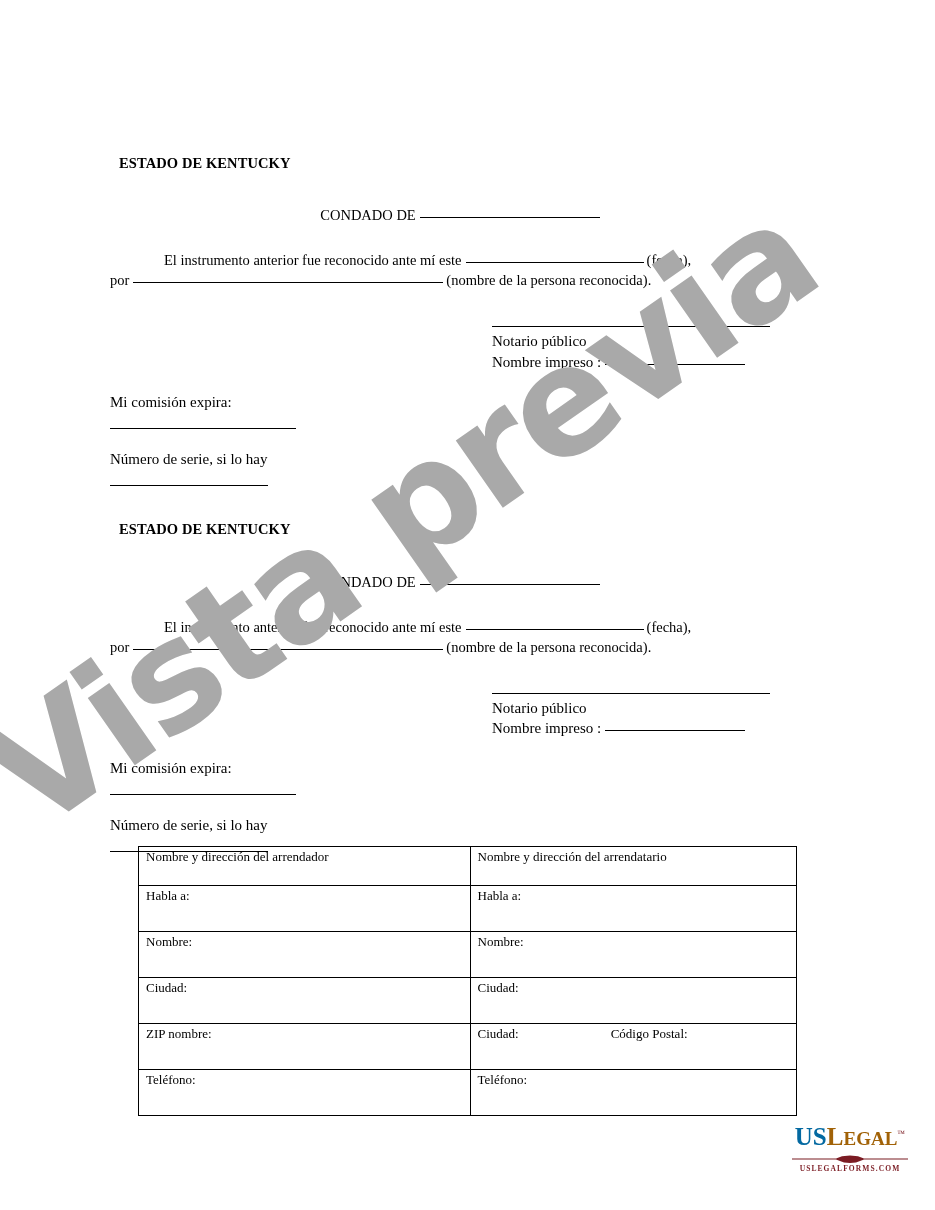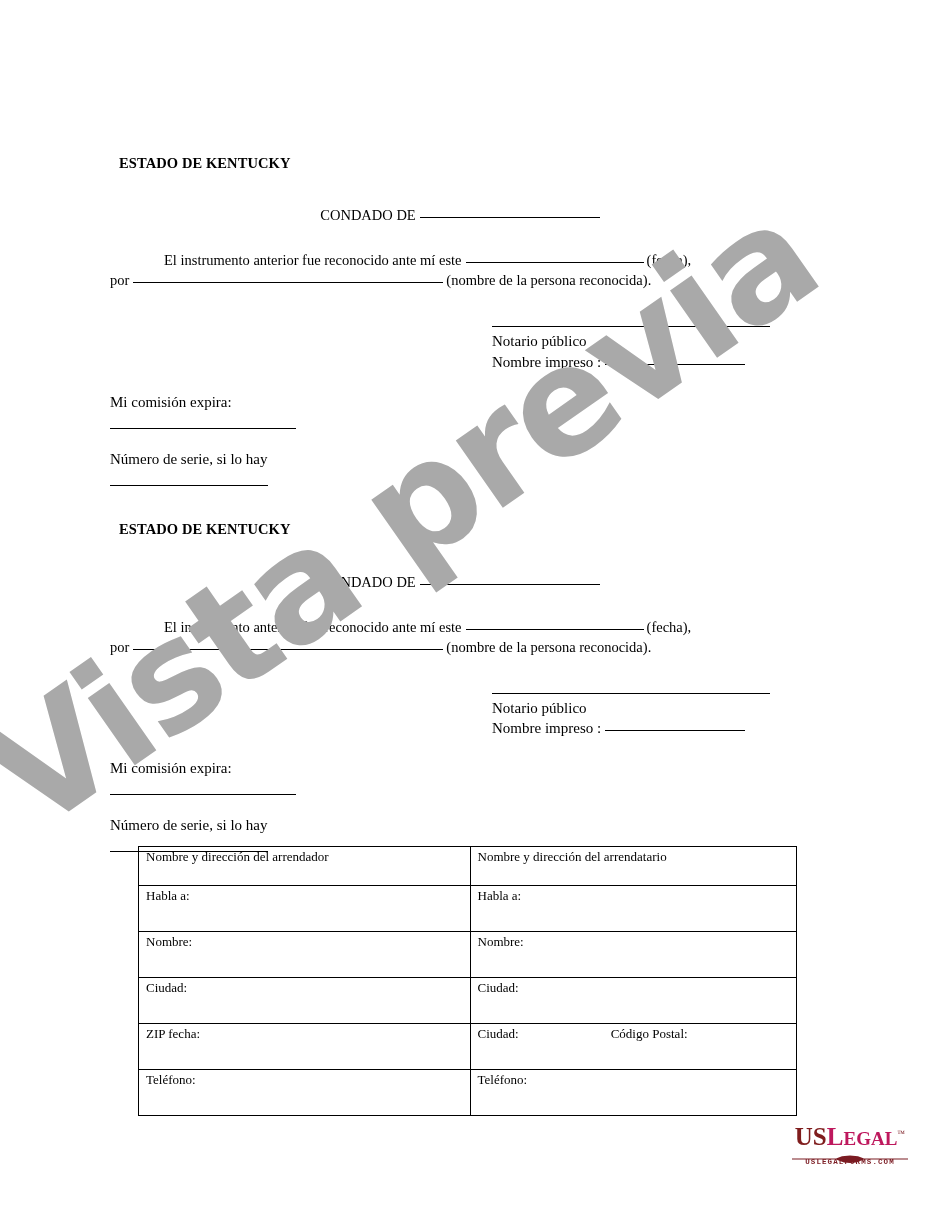--- a/index.html
+++ b/index.html
@@ -138,38 +138,38 @@
     width: 120px;
     text-align: center;
     line-height: 1;
   }
   .logo-word {
     font-family: "Liberation Serif", "DejaVu Serif", serif;
     font-size: 25px;
     letter-spacing: 0px;
     white-space: nowrap;
   }
-  .logo-us    { color: #7f1d1d; font-weight: bold; }
-  .logo-legal { color: #be185d; font-weight: bold; }
+  .logo-us    { color: #0369a1; font-weight: bold; }
+  .logo-legal { color: #a16207; font-weight: bold; }
   .logo-legal .cap { font-size: 25px; }
   .logo-legal .sm  { font-size: 19px; }
   .logo-tm {
     font-size: 8px;
     color: #7b1c23;
     vertical-align: 9px;
     letter-spacing: 0;
   }
   .logo-eagle { margin-top: 1px; height: 8px; }
   .logo-sub {
-    font-family: Liberation Mono, monospace;
+    font-family: Liberation Serif, serif;
     font-size: 7.5px;
     font-weight: bold;
     letter-spacing: 1.1px;
     color: #7b1c23;
-    margin-top: 1px;
+    margin-top: 7px;
     white-space: nowrap;
   }
 </style>
 </head>
 <body>
 
 <div class="page">
 
   <div class="doc">
 
@@ -250,21 +250,21 @@
       </tr>
       <tr class="r-body">
         <td class="c-left">Nombre:</td>
         <td class="c-right">Nombre:</td>
       </tr>
       <tr class="r-body">
         <td class="c-left">Ciudad:</td>
         <td class="c-right">Ciudad:</td>
       </tr>
       <tr class="r-body">
-        <td class="c-left">ZIP fecha:</td>
+        <td class="c-left">ZIP nombre:</td>
         <td class="c-right"><span>Ciudad:</span><span class="zip-gap"></span><span>Código Postal:</span></td>
       </tr>
       <tr class="r-body">
         <td class="c-left">Teléfono:</td>
         <td class="c-right">Teléfono:</td>
       </tr>
     </tbody>
   </table>
 
   <div class="watermark">

